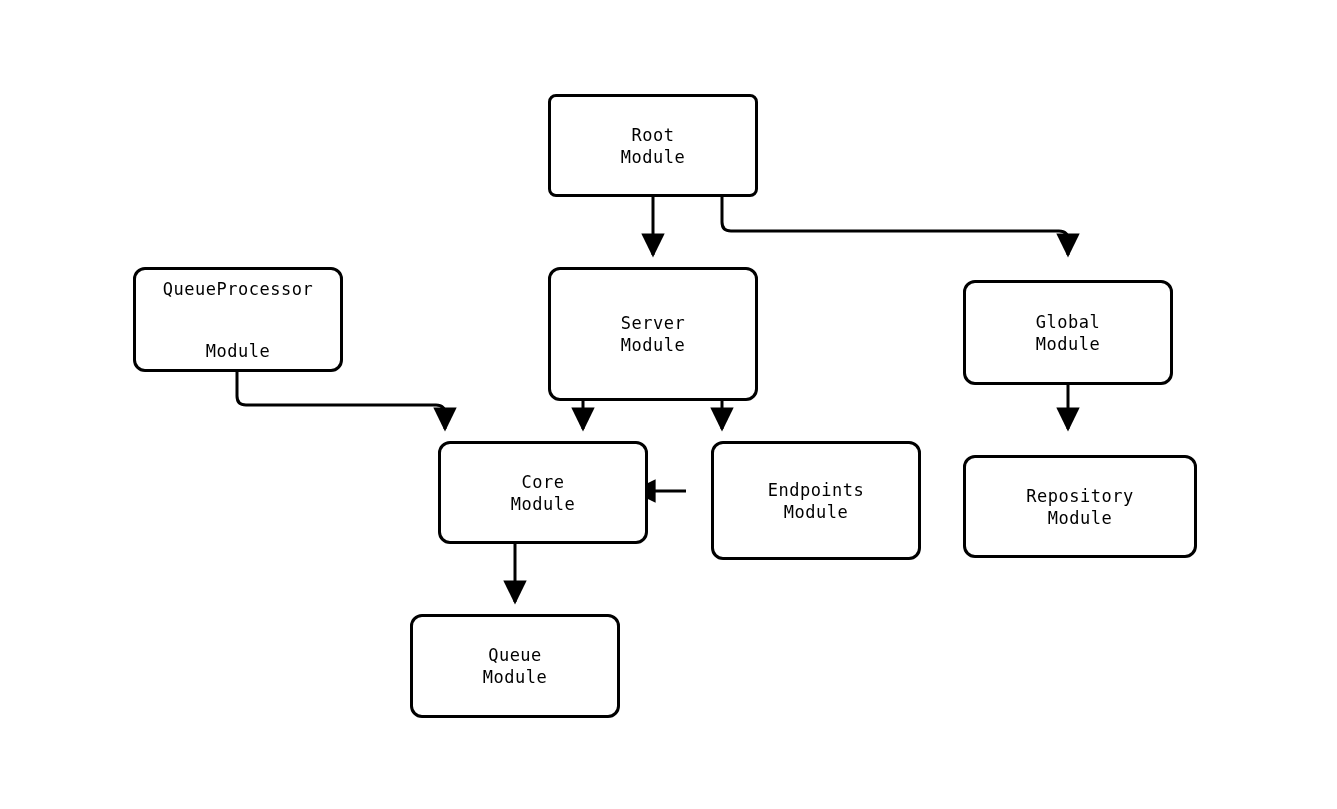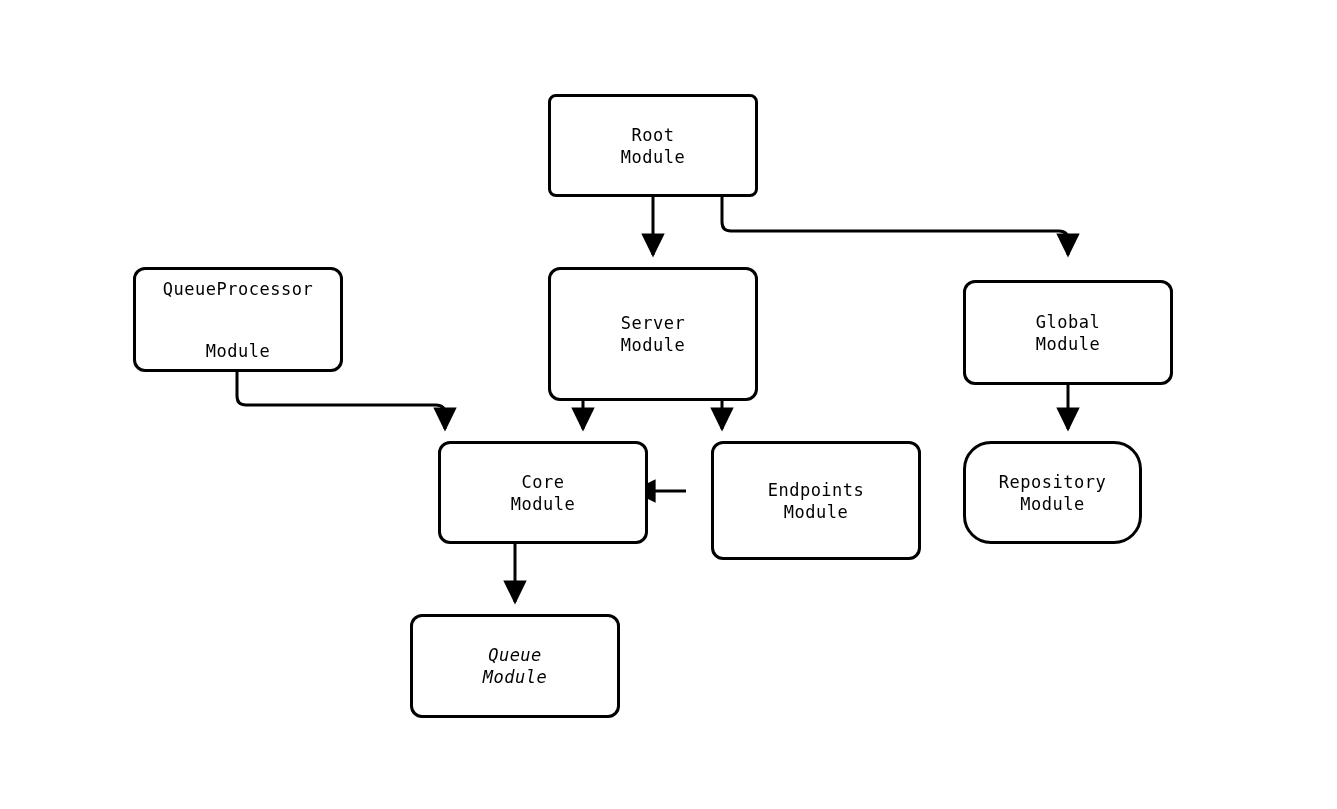--- a/index.html
+++ b/index.html
@@ -102,23 +102,23 @@
   <div class="node" style="left:410px; top:441px; width:210px; height:103px;margin-left:28px;">
     <span class="node-label">Core</span>
     <span class="node-label">Module</span>
   </div>
 
   <div class="node" style="left:686px; top:441px; width:210px; height:119px;margin-left:25px;">
     <span class="node-label">Endpoints</span>
     <span class="node-label">Module</span>
   </div>
 
-  <div class="node" style="left:963px; top:441px; width:179px; height:103px;border-radius:28px;">
+  <div class="node" style="left:963px; top:455px; width:234px; height:103px;">
     <span class="node-label">Repository</span>
     <span class="node-label">Module</span>
   </div>
 
-  <div class="node" style="left:410px; top:614px; width:210px; height:104px;font-style:italic;">
+  <div class="node" style="left:410px; top:614px; width:210px; height:104px;">
     <span class="node-label">Queue</span>
     <span class="node-label">Module</span>
   </div>
 
 </div>
 
 </body></html>

